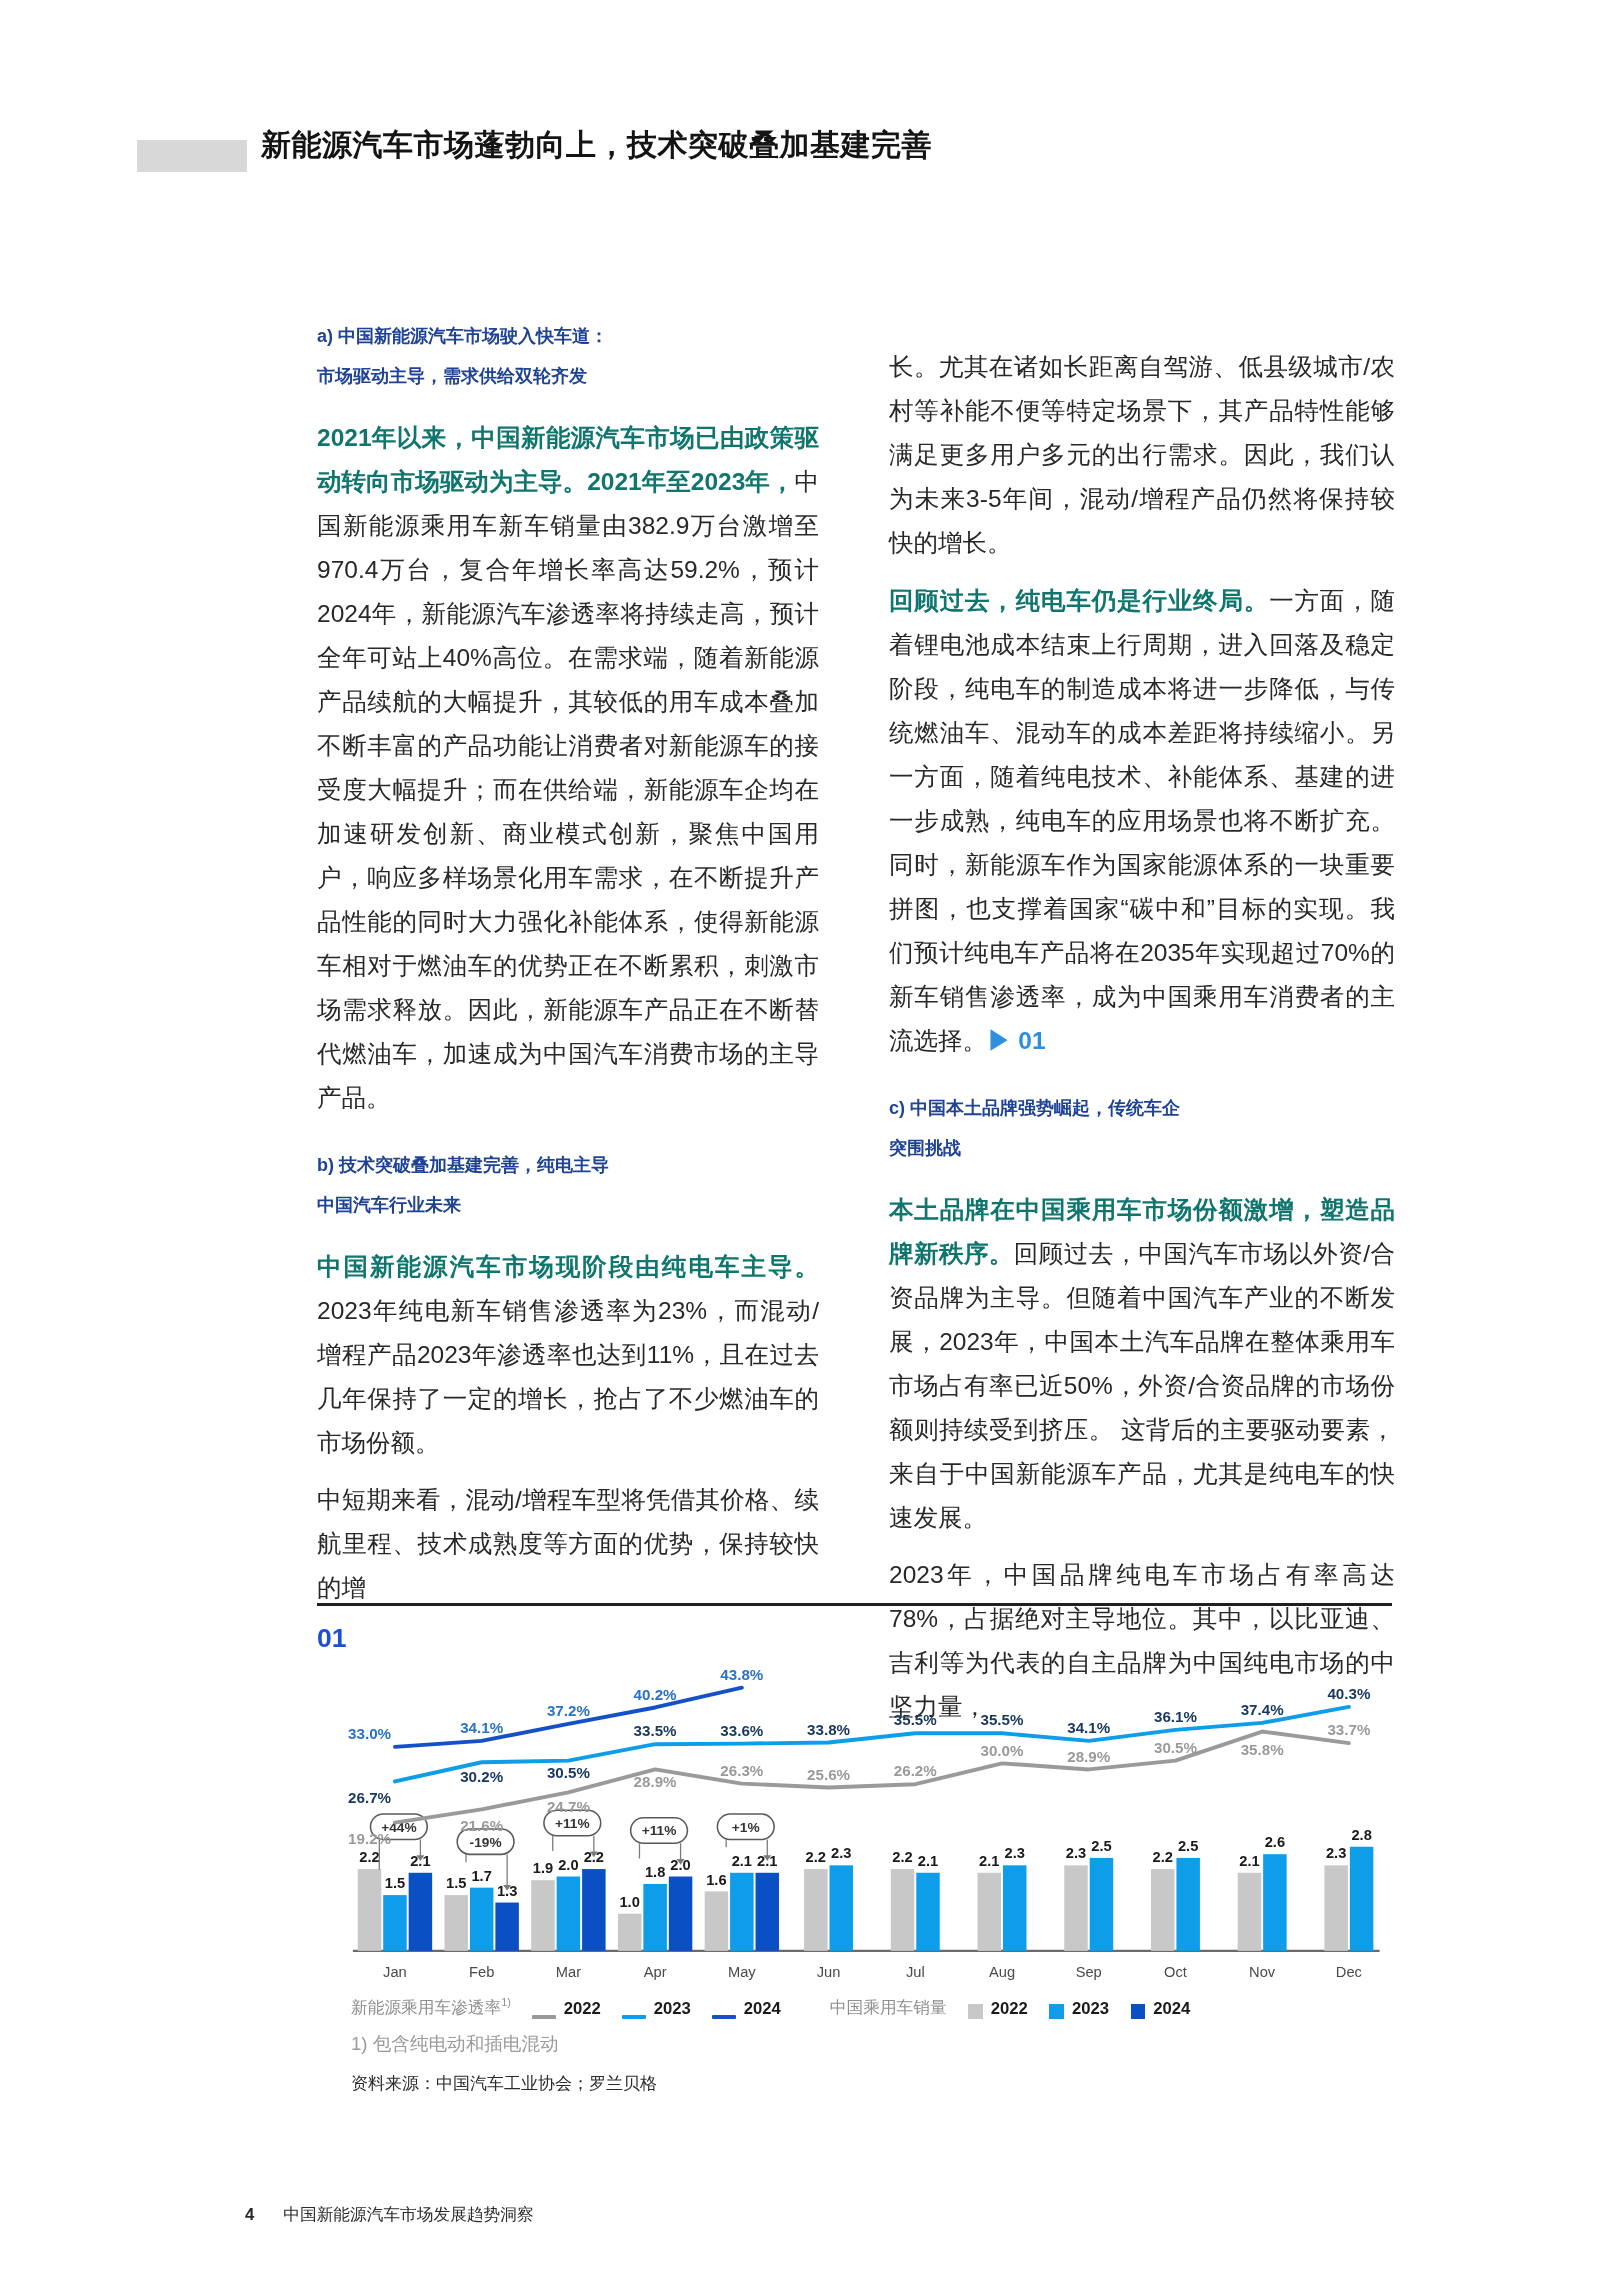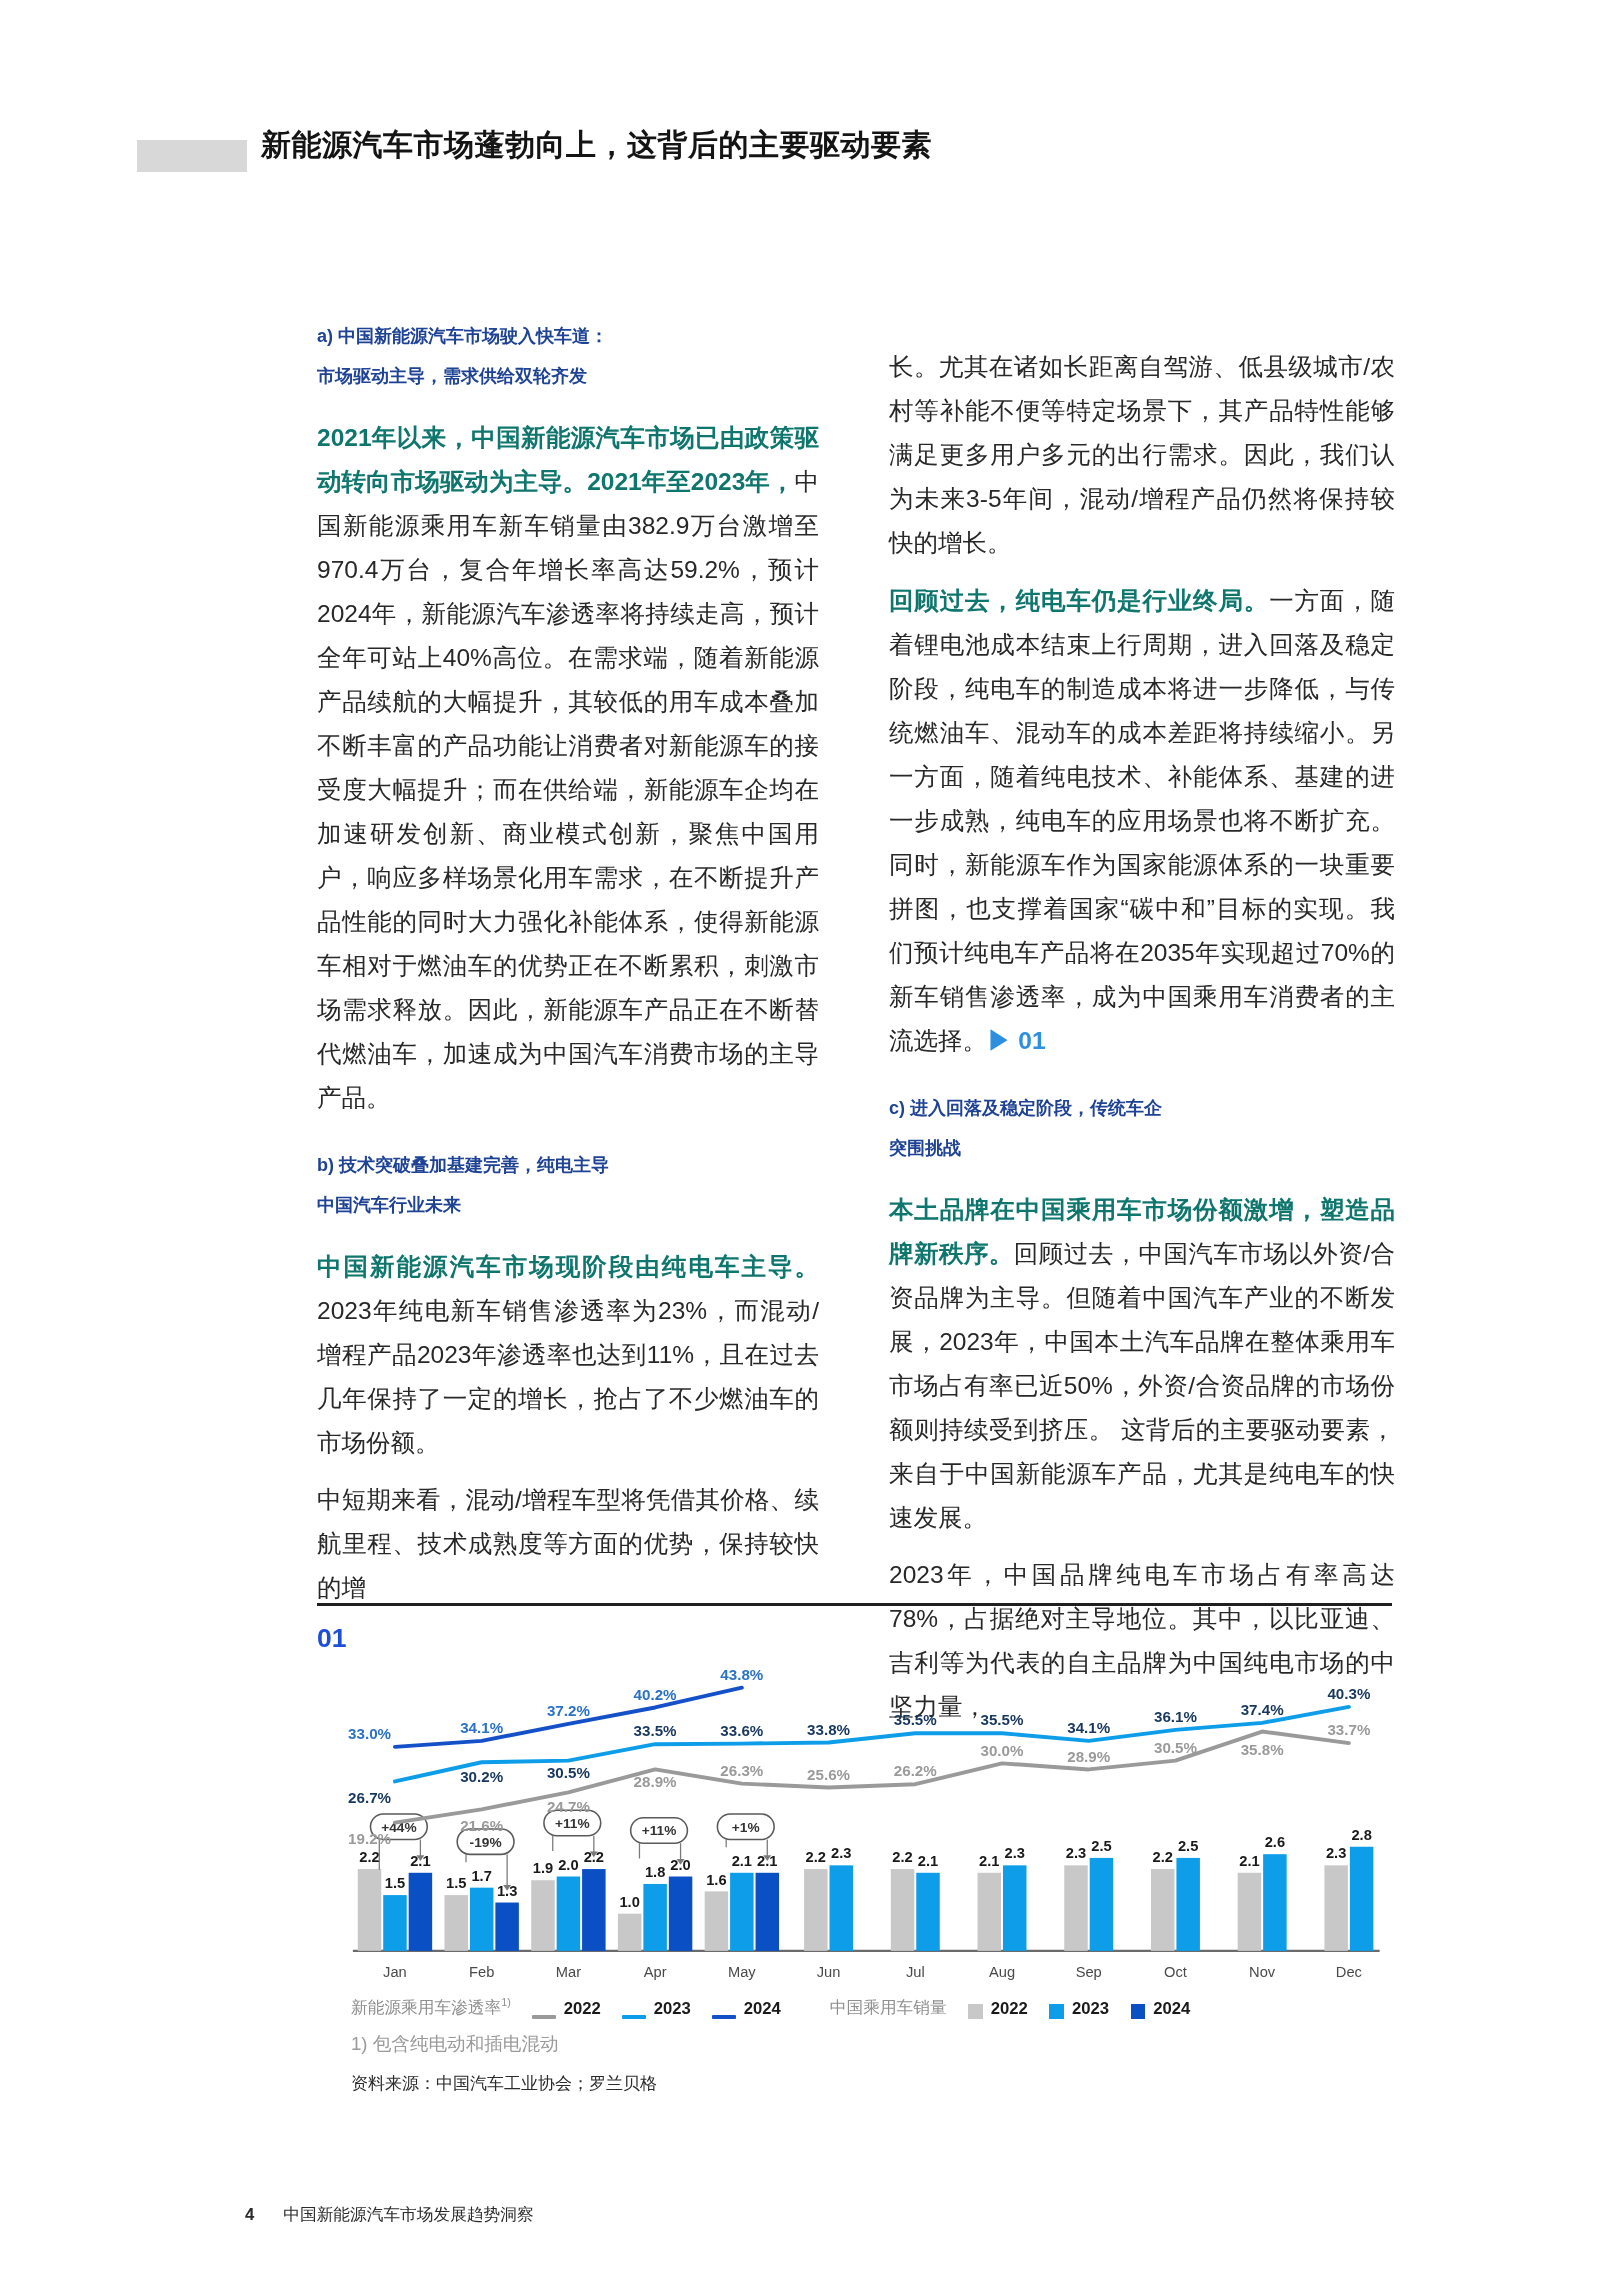--- a/index.html
+++ b/index.html
@@ -43,36 +43,36 @@
   .footnote{position:absolute;left:351px;top:2031px;font-size:18.6px;color:#9a9a9a;}
   .source{position:absolute;left:351px;top:2072px;font-size:17px;color:#2b2b2b;}
 
   .footer{position:absolute;left:245px;top:2203px;display:flex;align-items:baseline;font-size:16.7px;color:#2b2b2b;}
   .footer .pnum{font-weight:bold;margin-right:29px;}
 </style>
 </head>
 <body>
 
 <div class="graybar"></div>
-<h1 class="page-title">新能源汽车市场蓬勃向上，这背后的主要驱动要素</h1>
+<h1 class="page-title">新能源汽车市场蓬勃向上，技术突破叠加基建完善</h1>
 
 <div class="col col-left">
   <h3 class="first">a) 中国新能源汽车市场驶入快车道：
 市场驱动主导，需求供给双轮齐发</h3>
   <p><span class="lead">2021年以来，中国新能源汽车市场已由政策驱动转向市场驱动为主导。2021年至2023年，</span><span>中国新能源乘用车新车销量由382.9万台激增至970.4万台，复合年增长率高达59.2%，预计2024年，新能源汽车渗透率将持续走高，预计全年可站上40%高位。在需求端，随着新能源产品续航的大幅提升，其较低的用车成本叠加不断丰富的产品功能让消费者对新能源车的接受度大幅提升；而在供给端，新能源车企均在加速研发创新、商业模式创新，聚焦中国用户，响应多样场景化用车需求，在不断提升产品性能的同时大力强化补能体系，使得新能源车相对于燃油车的优势正在不断累积，刺激市场需求释放。因此，新能源车产品正在不断替代燃油车，加速成为中国汽车消费市场的主导产品。</span></p>
   <h3>b) 技术突破叠加基建完善，纯电主导
 中国汽车行业未来</h3>
   <p><span class="lead">中国新能源汽车市场现阶段由纯电车主导。</span><span>2023年纯电新车销售渗透率为23%，而混动/增程产品2023年渗透率也达到11%，且在过去几年保持了一定的增长，抢占了不少燃油车的市场份额。</span></p>
   <p>中短期来看，混动/增程车型将凭借其价格、续航里程、技术成熟度等方面的优势，保持较快的增</p>
 </div>
 
 <div class="col col-right">
   <p class="cont-top">长。尤其在诸如长距离自驾游、低县级城市/农村等补能不便等特定场景下，其产品特性能够满足更多用户多元的出行需求。因此，我们认为未来3-5年间，混动/增程产品仍然将保持较快的增长。</p>
   <p><span class="lead">回顾过去，纯电车仍是行业终局。</span><span>一方面，随着锂电池成本结束上行周期，进入回落及稳定阶段，纯电车的制造成本将进一步降低，与传统燃油车、混动车的成本差距将持续缩小。另一方面，随着纯电技术、补能体系、基建的进一步成熟，纯电车的应用场景也将不断扩充。同时，新能源车作为国家能源体系的一块重要拼图，也支撑着国家“碳中和”目标的实现。我们预计纯电车产品将在2035年实现超过70%的新车销售渗透率，成为中国乘用车消费者的主流选择。</span><span class="ref">▶ 01</span></p>
-  <h3>c) 进入回落及稳定阶段，传统车企
+  <h3>c) 中国本土品牌强势崛起，传统车企
 突围挑战</h3>
   <p><span class="lead">本土品牌在中国乘用车市场份额激增，塑造品牌新秩序。</span><span>回顾过去，中国汽车市场以外资/合资品牌为主导。但随着中国汽车产业的不断发展，2023年，中国本土汽车品牌在整体乘用车市场占有率已近50%，外资/合资品牌的市场份额则持续受到挤压。 这背后的主要驱动要素，来自于中国新能源车产品，尤其是纯电车的快速发展。</span></p>
   <p>2023年，中国品牌纯电车市场占有率高达78%，占据绝对主导地位。其中，以比亚迪、吉利等为代表的自主品牌为中国纯电市场的中坚力量，</p>
 </div>
 
 <div class="chart-rule"></div>
 <div class="chart-head">
   <span class="chart-num">01</span>
 </div>
 

